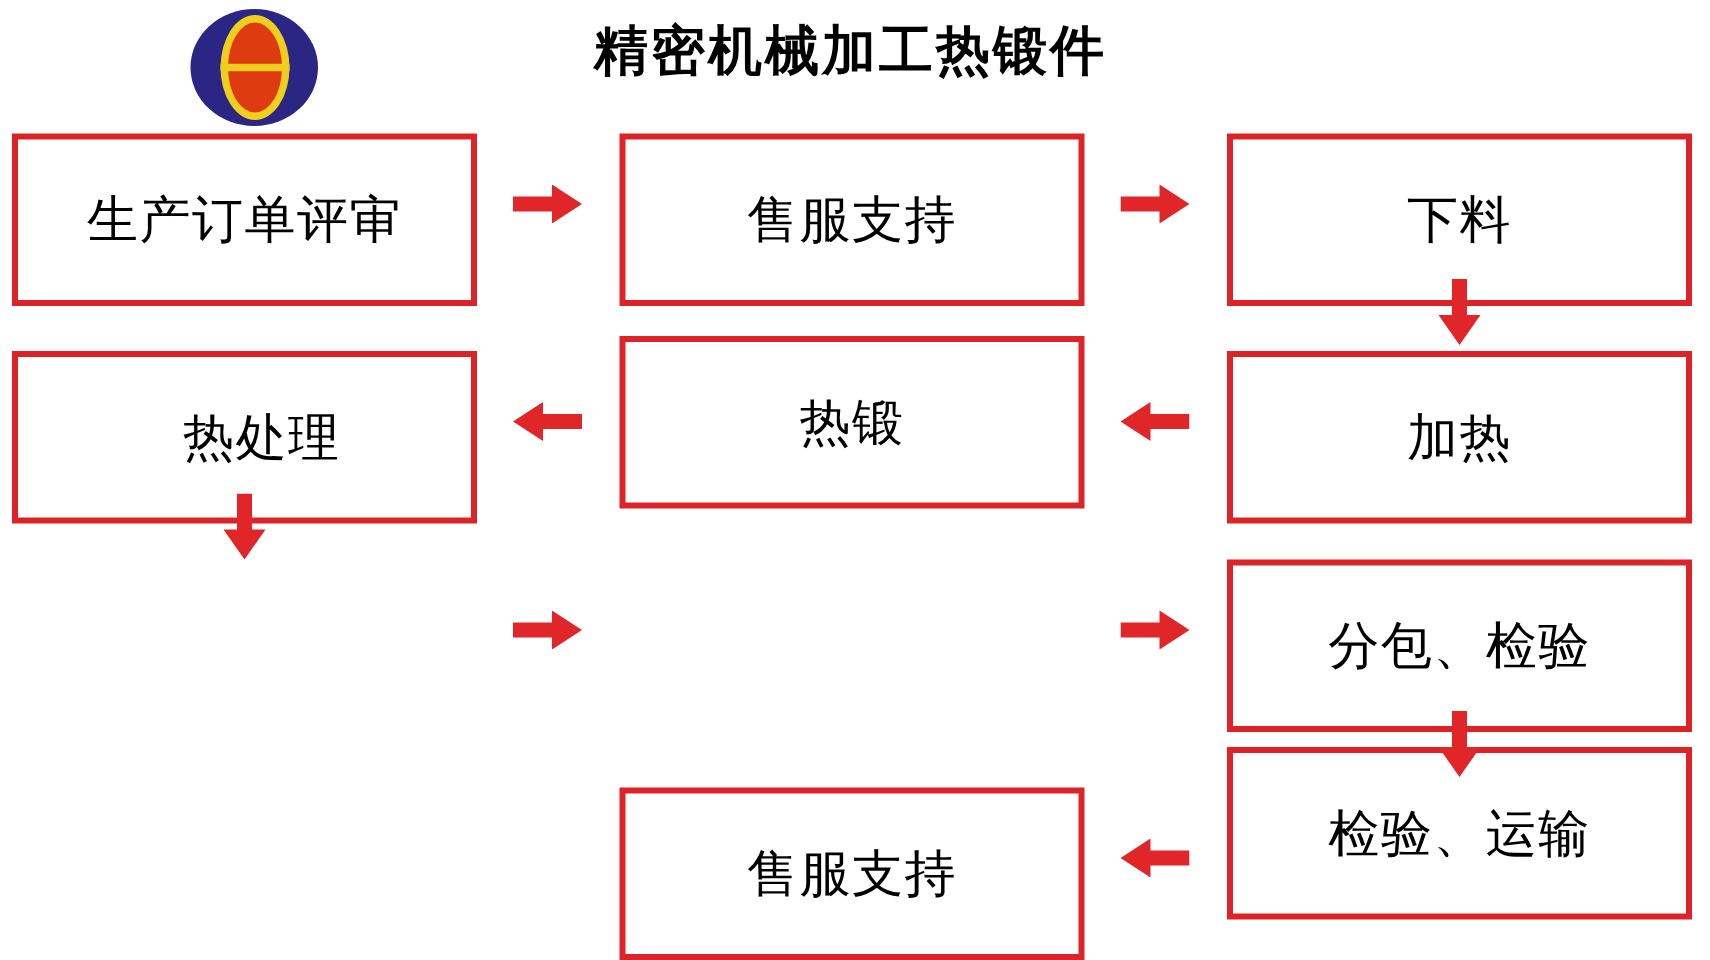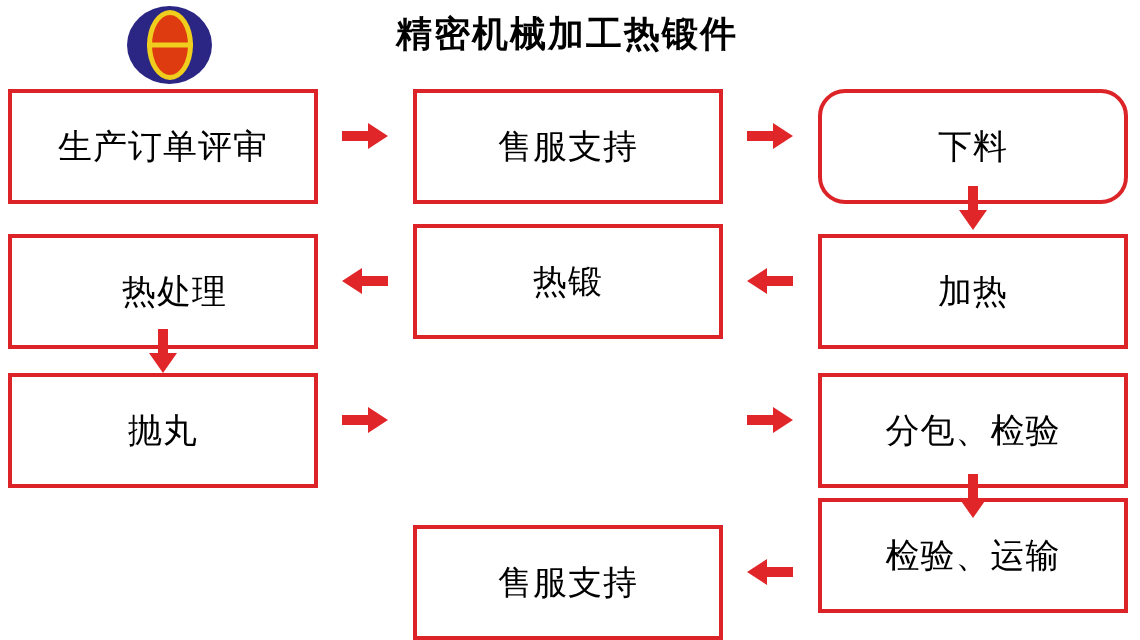--- a/index.html
+++ b/index.html
@@ -72,21 +72,21 @@
   }
   .box-label {
     font-size: 34px;
     letter-spacing: 1px;
     color: #000000;
     white-space: nowrap;
   }
   
   .r1c1 { left: 8px;   top: 89px;  }
   .r1c2 { left: 413px; top: 89px;  }
-  .r1c3 { left: 818px; top: 89px; border-radius: 27px;  }
+  .r1c3 { left: 818px; top: 89px;  }
   .r2c1 { left: 8px;   top: 234px; padding-left: 23px; }
   .r2c2 { left: 413px; top: 224px; }
   .r2c3 { left: 818px; top: 234px; }
   .r3c1 { left: 8px;   top: 373px; }
   .r3c2 { left: 413px; top: 373px; }
   .r3c3 { left: 818px; top: 373px; }
   .r4c2 { left: 413px; top: 525px; justify-content: center; }
   .r4c3 { left: 818px; top: 498px; }
   
   .arrow { position: absolute; display: block; }
@@ -116,23 +116,20 @@
   <div class="box r2c1">
     <span class="box-label">热处理</span>
   </div>
   <div class="box r2c2">
     <span class="box-label">热锻</span>
   </div>
   <div class="box r2c3">
     <span class="box-label">加热</span>
   </div>
 
-  <div class="box r3c1">
-    <span class="box-label">抛丸</span>
-  </div>
   <div class="box r3c3">
     <span class="box-label">分包、检验</span>
   </div>
 
   <div class="box r4c2">
     <span class="box-label">售服支持</span>
   </div>
   <div class="box r4c3">
     <span class="box-label">检验、运输</span>
   </div>

